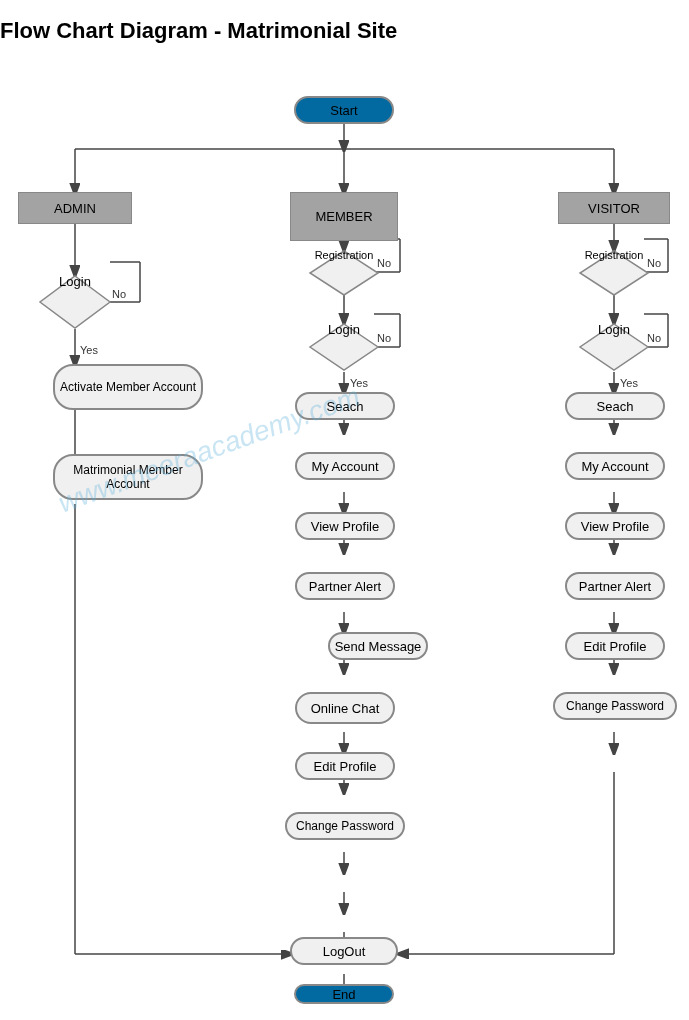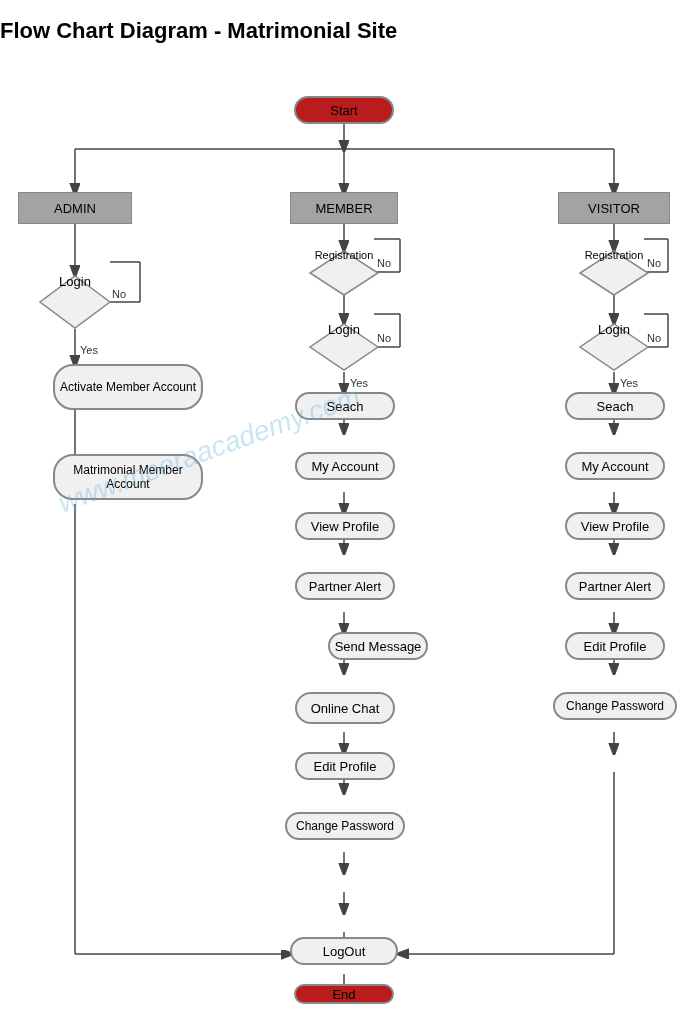--- a/index.html
+++ b/index.html
@@ -53,21 +53,21 @@
       border-radius: 20px;
       display: flex;
       align-items: center;
       justify-content: center;
       text-align: center;
       font-size: 13px;
     }
     .fc-pill {
       position: absolute;
       border: 2px solid #888;
-      background: #b91c1c;
+      background: #0369a1;
       border-radius: 50px;
       display: flex;
       align-items: center;
       justify-content: center;
       text-align: center;
       font-size: 13px;
     }
     
     .fc-diamond {
       position: absolute;
@@ -214,21 +214,21 @@
   </svg>
 
   <div class="fc-pill" style="left:294px;top:42px;width:100px;height:28px;">
     <span>Start</span>
   </div>
 
   <div class="fc-box" style="left:18px;top:138px;width:114px;height:32px;">
     <span>ADMIN</span>
   </div>
 
-  <div class="fc-box" style="left:290px;top:138px;width:108px;height:32px;">
+  <div class="fc-box" style="left:290px;top:138px;width:108px;height:49px;">
     <span>MEMBER</span>
   </div>
 
   <div class="fc-box" style="left:558px;top:138px;width:112px;height:32px;">
     <span>VISITOR</span>
   </div>
 
   <div class="fc-diamond" style="left:38px;top:220px;width:74px;height:56px;">
     <svg width="74" height="56">
         <polygon points="37,2 72,28 37,54 2,28" fill="#f0f0f0" stroke="#888" stroke-width="1.5"></polygon>

